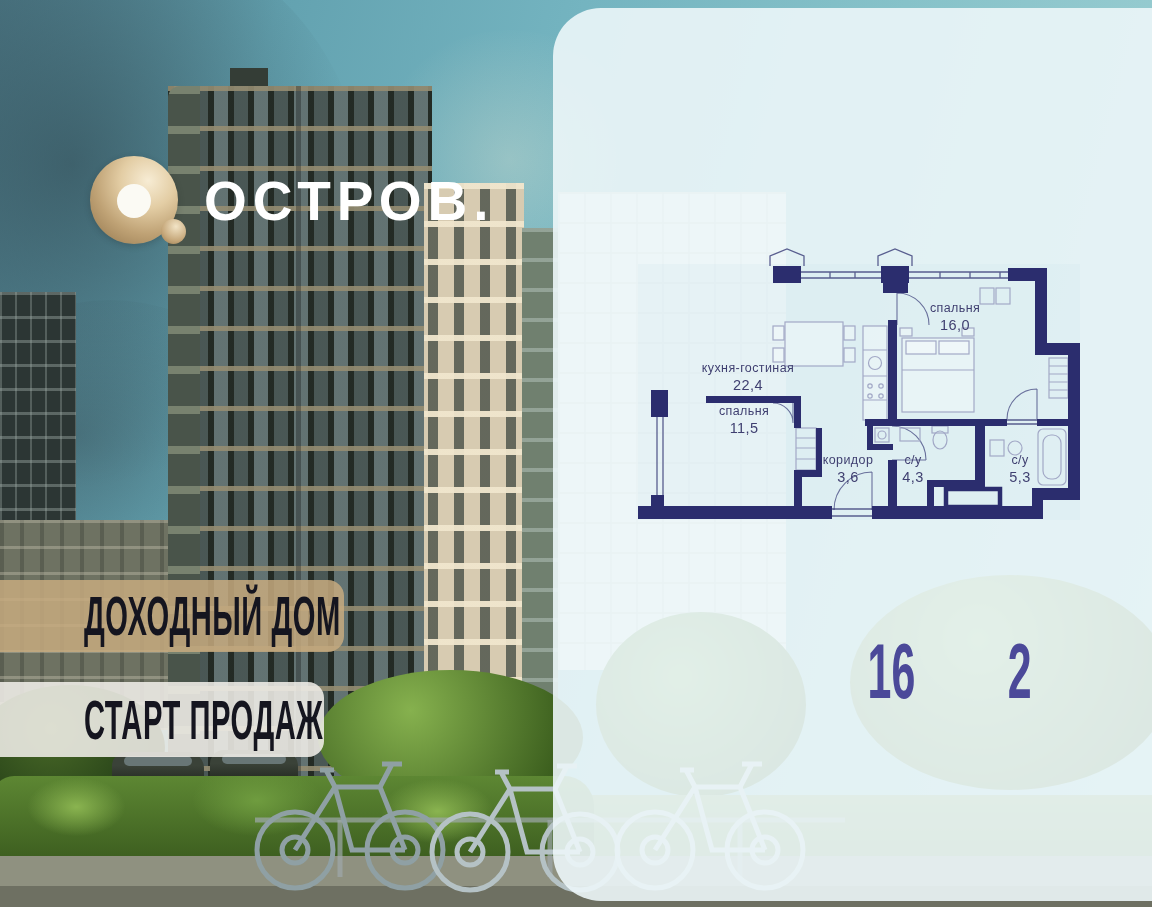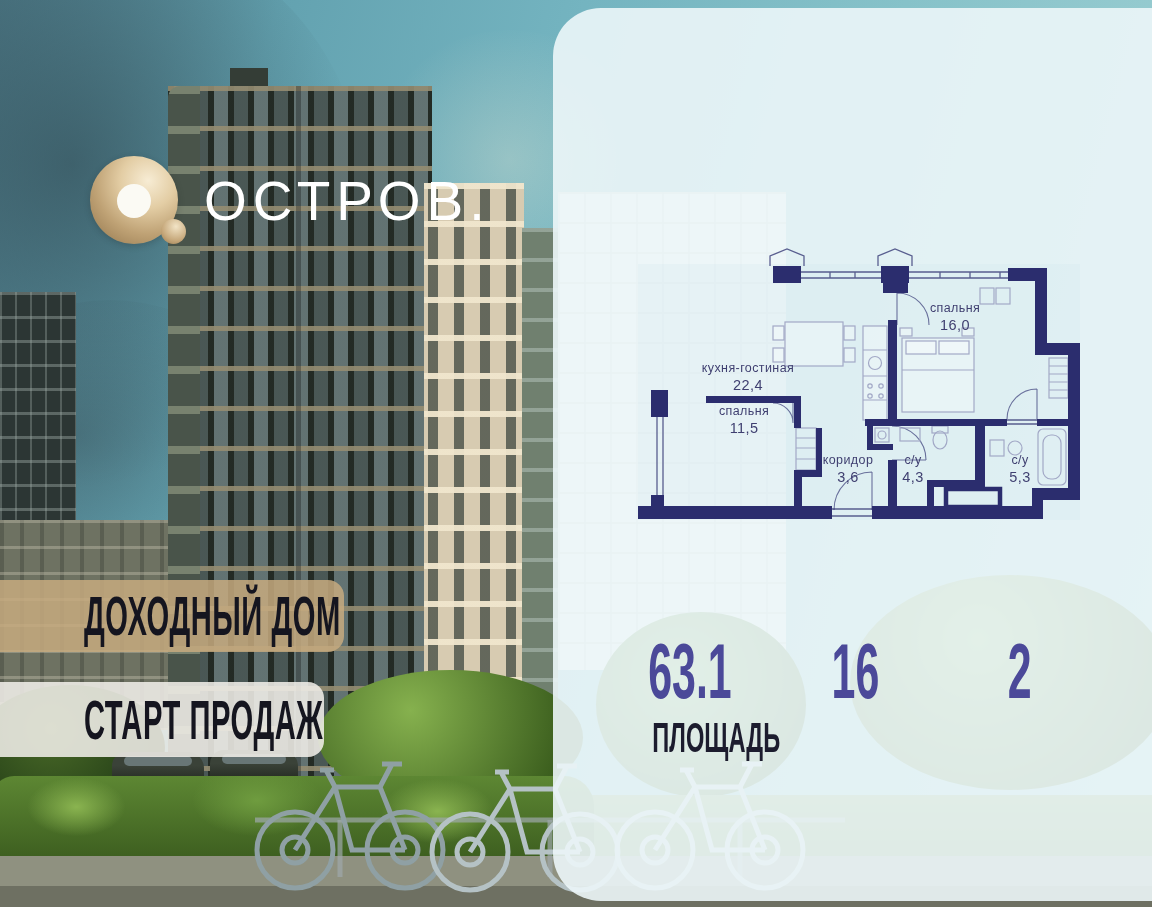--- a/index.html
+++ b/index.html
@@ -75,38 +75,38 @@
 
   
   .logo{position:absolute;left:90px;top:156px;display:flex;align-items:center;z-index:10;}
   .logo-o{position:relative;width:88px;height:88px;border-radius:50%;
     background:radial-gradient(circle at 66% 28%,#f7ecd4 0%,#e3cda4 32%,#bfa275 62%,#8f7249 100%);
     box-shadow:0 2px 6px rgba(30,40,40,.25);}
   .logo-o::after{content:"";position:absolute;left:27px;top:28px;width:34px;height:34px;border-radius:50%;
     background:#fbfaf4;}
   .logo-dot{position:absolute;left:71px;top:63px;width:25px;height:25px;border-radius:50%;
     background:radial-gradient(circle at 60% 30%,#f2e4c6,#c7a97c 60%,#96774d 100%);}
-  .logo-text{margin-left:26px;margin-top:2px;font-size:55px;font-weight:400;color:#ffffff;
+  .logo-text{margin-left:26px;margin-top:2px;font-size:55px;font-weight:700;color:#ffffff;
     letter-spacing:6px;white-space:nowrap;}
 
   
   .banner{position:absolute;left:0;display:flex;align-items:center;z-index:10;}
   .banner-1{top:580px;width:344px;height:72px;background:rgba(199,170,127,.85);border-radius:0 16px 16px 0;}
   .banner-2{top:682px;width:324px;height:75px;background:rgba(240,238,232,.88);border-radius:0 16px 16px 0;}
   .banner-text{display:inline-block;margin-left:84px;font-size:55px;font-weight:700;color:#15151f;
     white-space:nowrap;transform:scaleX(.53);transform-origin:left center;letter-spacing:1px;}
 
   
   .plan-svg{position:absolute;left:630px;top:248px;z-index:10;}
   .room-name{font-family:"Liberation Sans",sans-serif;font-size:12.5px;fill:#3f3f70;letter-spacing:.4px;}
   .room-area{font-family:"Liberation Sans",sans-serif;font-size:14.5px;fill:#3f3f70;letter-spacing:.4px;}
 
   
   .stat{position:absolute;top:634px;width:180px;text-align:center;z-index:10;}
-  .stat-1{left:600px;} .stat-2{left:765px;} .stat-3{left:930px;}
+  .stat-1{left:600px;} .stat-2{left:801px;} .stat-3{left:930px;}
   .stat-num{display:inline-block;font-size:78px;line-height:.95;font-weight:700;color:#4b4999;
     transform:scaleX(.55);transform-origin:center;white-space:nowrap;}
   .stat-label{margin-top:8px;}
   .stat-label span{display:inline-block;font-size:43px;line-height:1;font-weight:700;color:#1c1c2e;
     transform:scaleX(.55);transform-origin:center;white-space:nowrap;}
 </style>
 </head>
 <body>
 
 <div class="stage">
@@ -272,24 +272,20 @@
     <text class="room-name" x="114" y="167" text-anchor="middle">спальня</text>
     <text class="room-area" x="114" y="185" text-anchor="middle">11,5</text>
     <text class="room-name" x="218" y="216" text-anchor="middle">коридор</text>
     <text class="room-area" x="218" y="234" text-anchor="middle">3,6</text>
     <text class="room-name" x="283" y="216" text-anchor="middle">с/у</text>
     <text class="room-area" x="283" y="234" text-anchor="middle">4,3</text>
     <text class="room-name" x="390" y="216" text-anchor="middle">с/у</text>
     <text class="room-area" x="390" y="234" text-anchor="middle">5,3</text>
   </svg>
 
-  <div class="stat stat-1">
-    <div class="stat-num">63.1</div>
-    <div class="stat-label"><span>ПЛОЩАДЬ</span></div>
-  </div>
   <div class="stat stat-2">
     <div class="stat-num">16</div>
   </div>
   <div class="stat stat-3">
     <div class="stat-num">2</div>
   </div>
 
 </div>
 
 </body></html>

